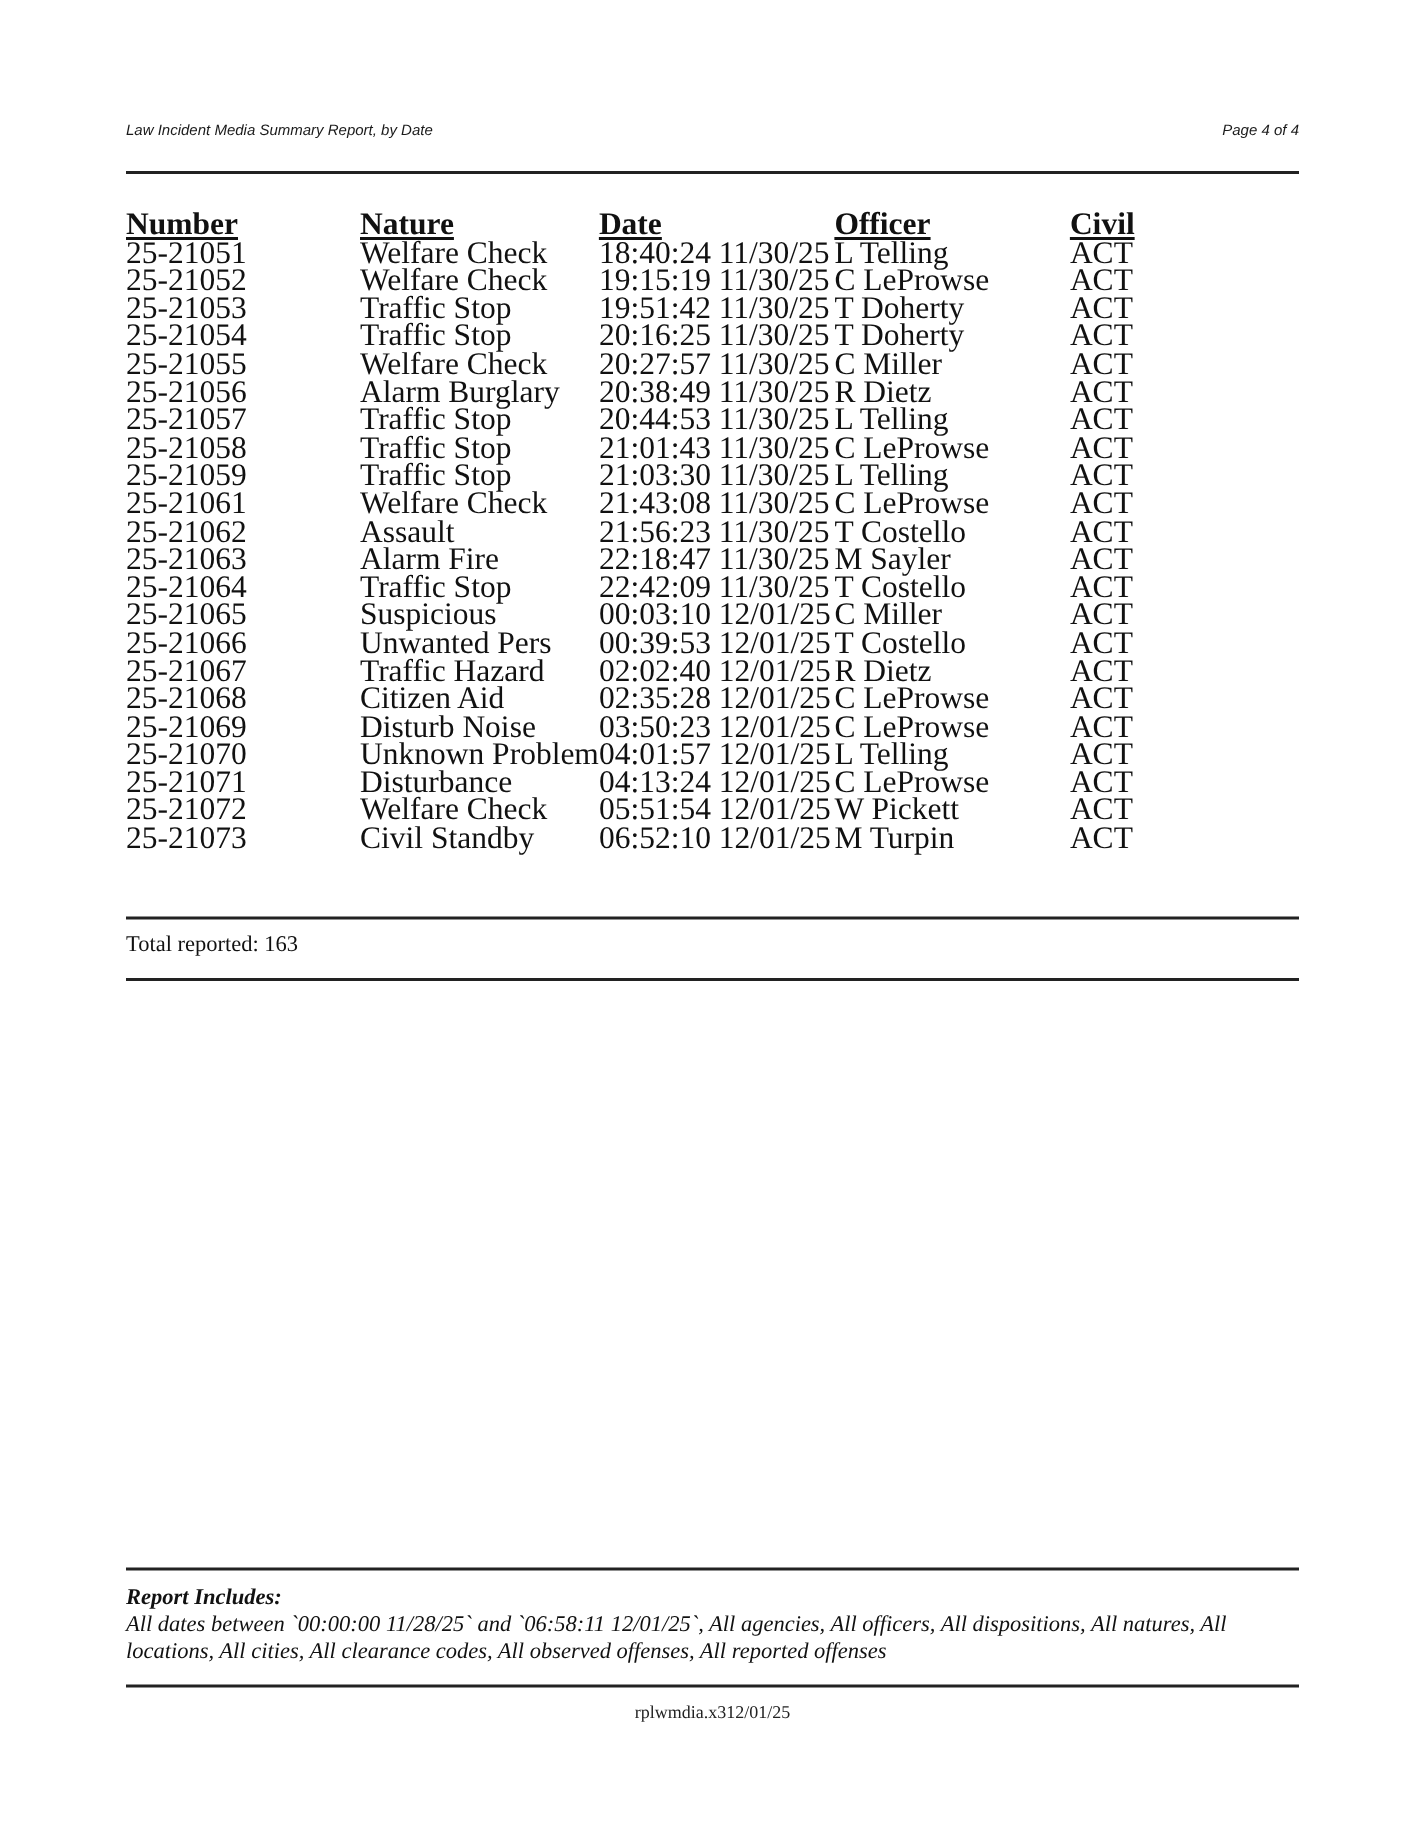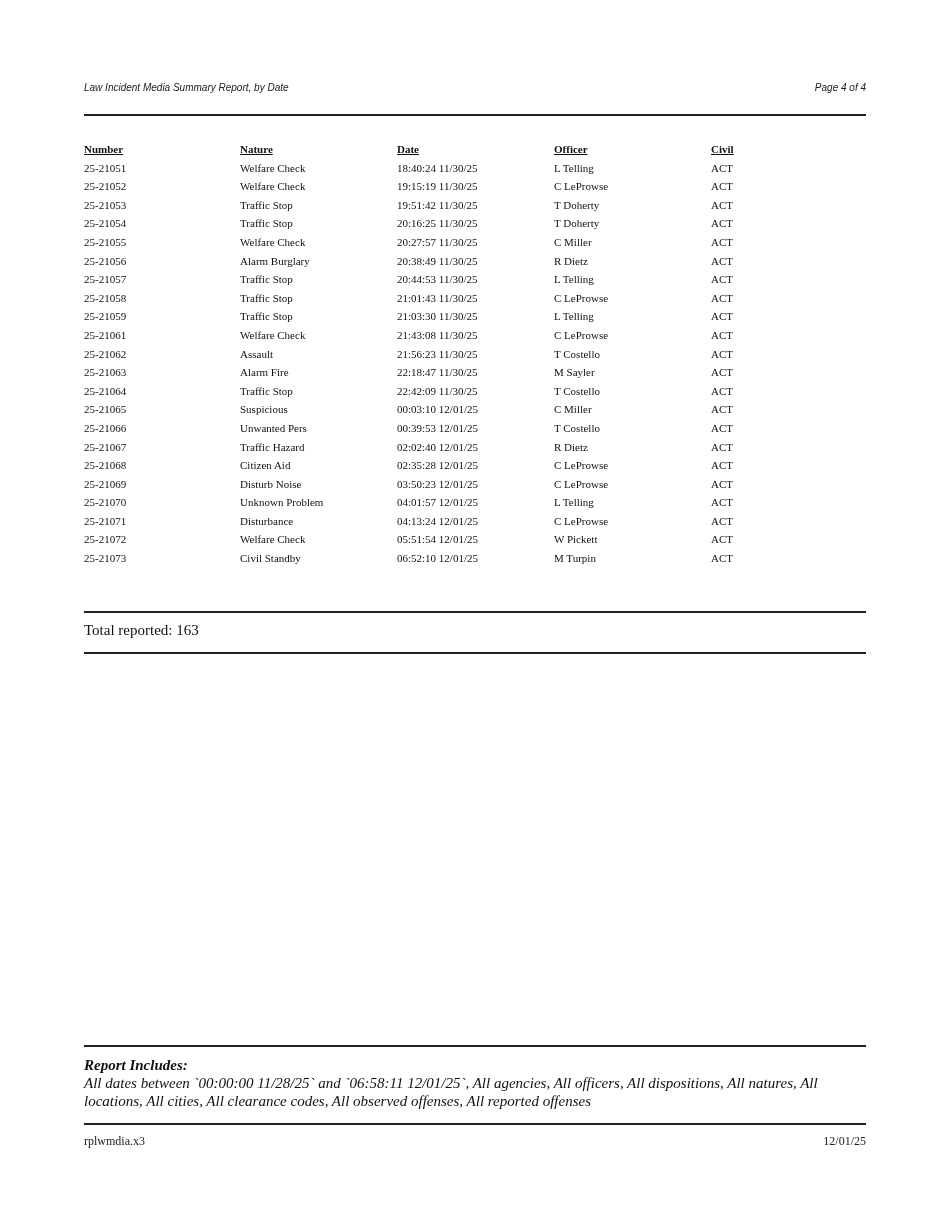--- a/index.html
+++ b/index.html
@@ -38,21 +38,21 @@
     .rule-total-top { top: 611px; }
     .rule-total-bottom { top: 652px; }
     .rule-includes-top { top: 1045px; }
     .rule-includes-bottom { top: 1123px; }
 
     .report-table {
       position: absolute;
       left: 84px;
       top: 140px;
       border-collapse: collapse;
-      font-size: 11px;
+      font-size: 21px;
       line-height: 18.6px;
     }
     .report-table th,
     .report-table td {
       padding: 0;
       text-align: left;
       vertical-align: top;
       white-space: nowrap;
     }
     .report-table th {
@@ -84,21 +84,21 @@
     .includes-title {
       font-weight: bold;
     }
 
     .footer {
       position: absolute;
       left: 84px;
       top: 1134px;
       width: 782px;
       display: flex;
-      justify-content: space-between;
+      justify-content: center;
       font-size: 12px;
       color: #222222;
     }
   </style>
 </head>
 <body>
 
 <div class="page-header">
   <span>Law Incident Media Summary Report, by Date</span>
   <span>Page 4 of 4</span>

